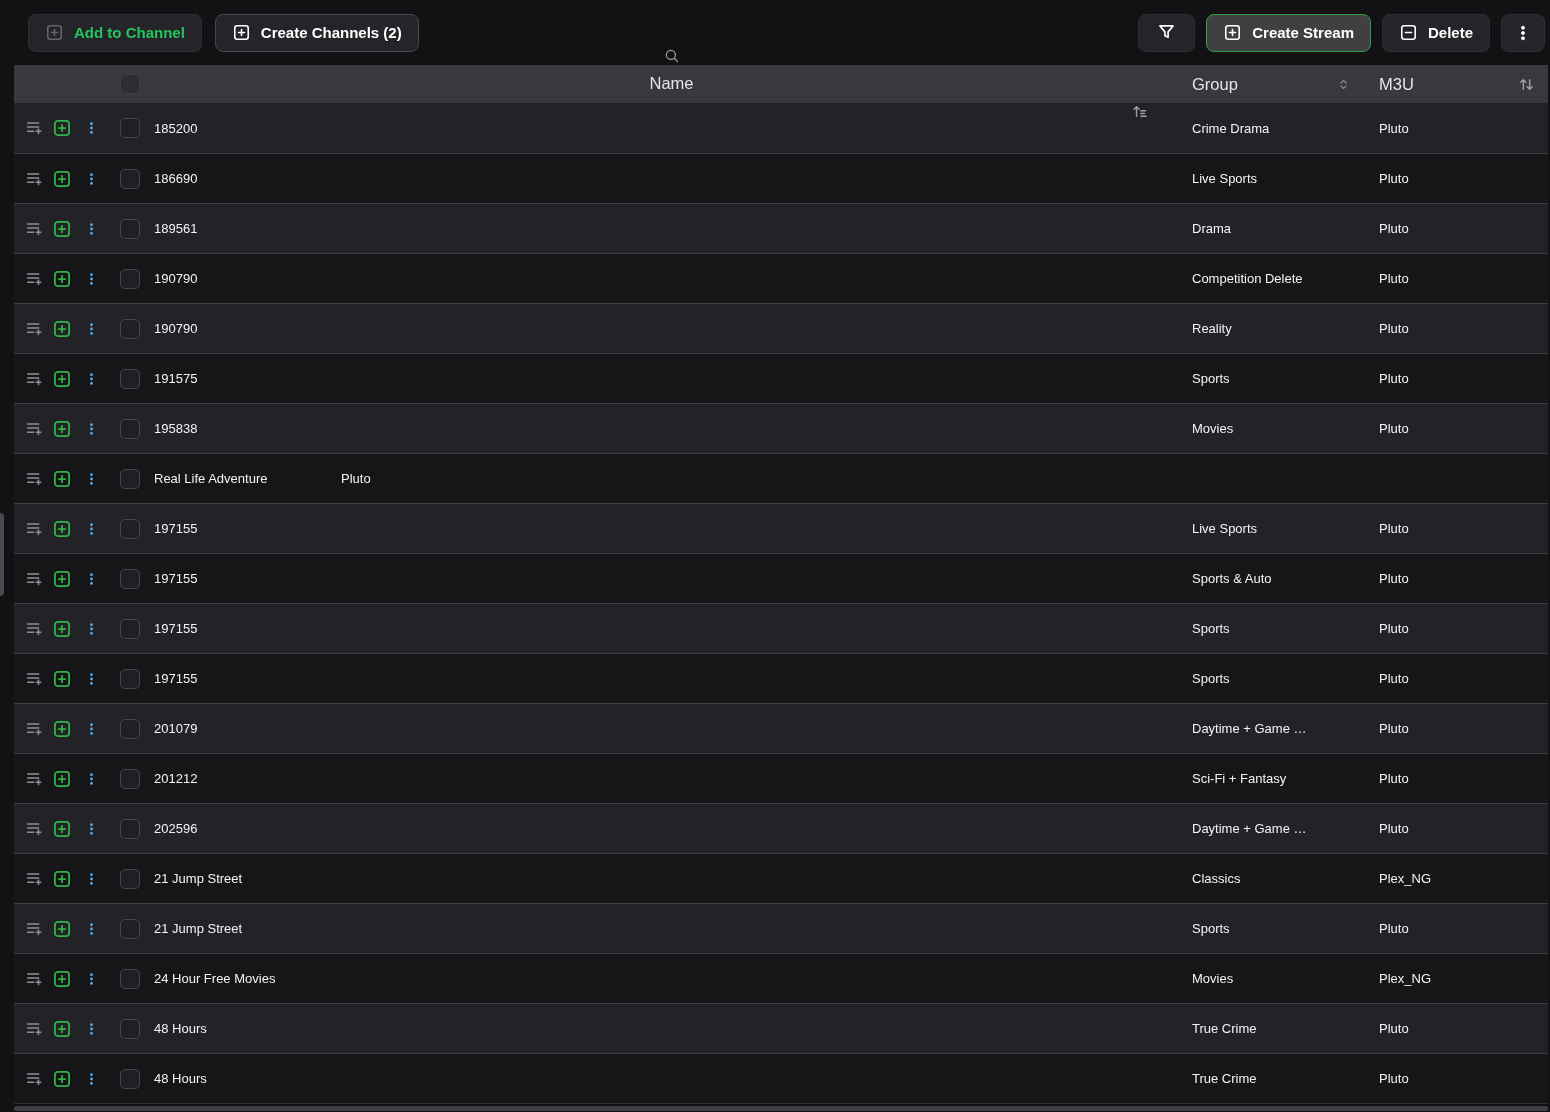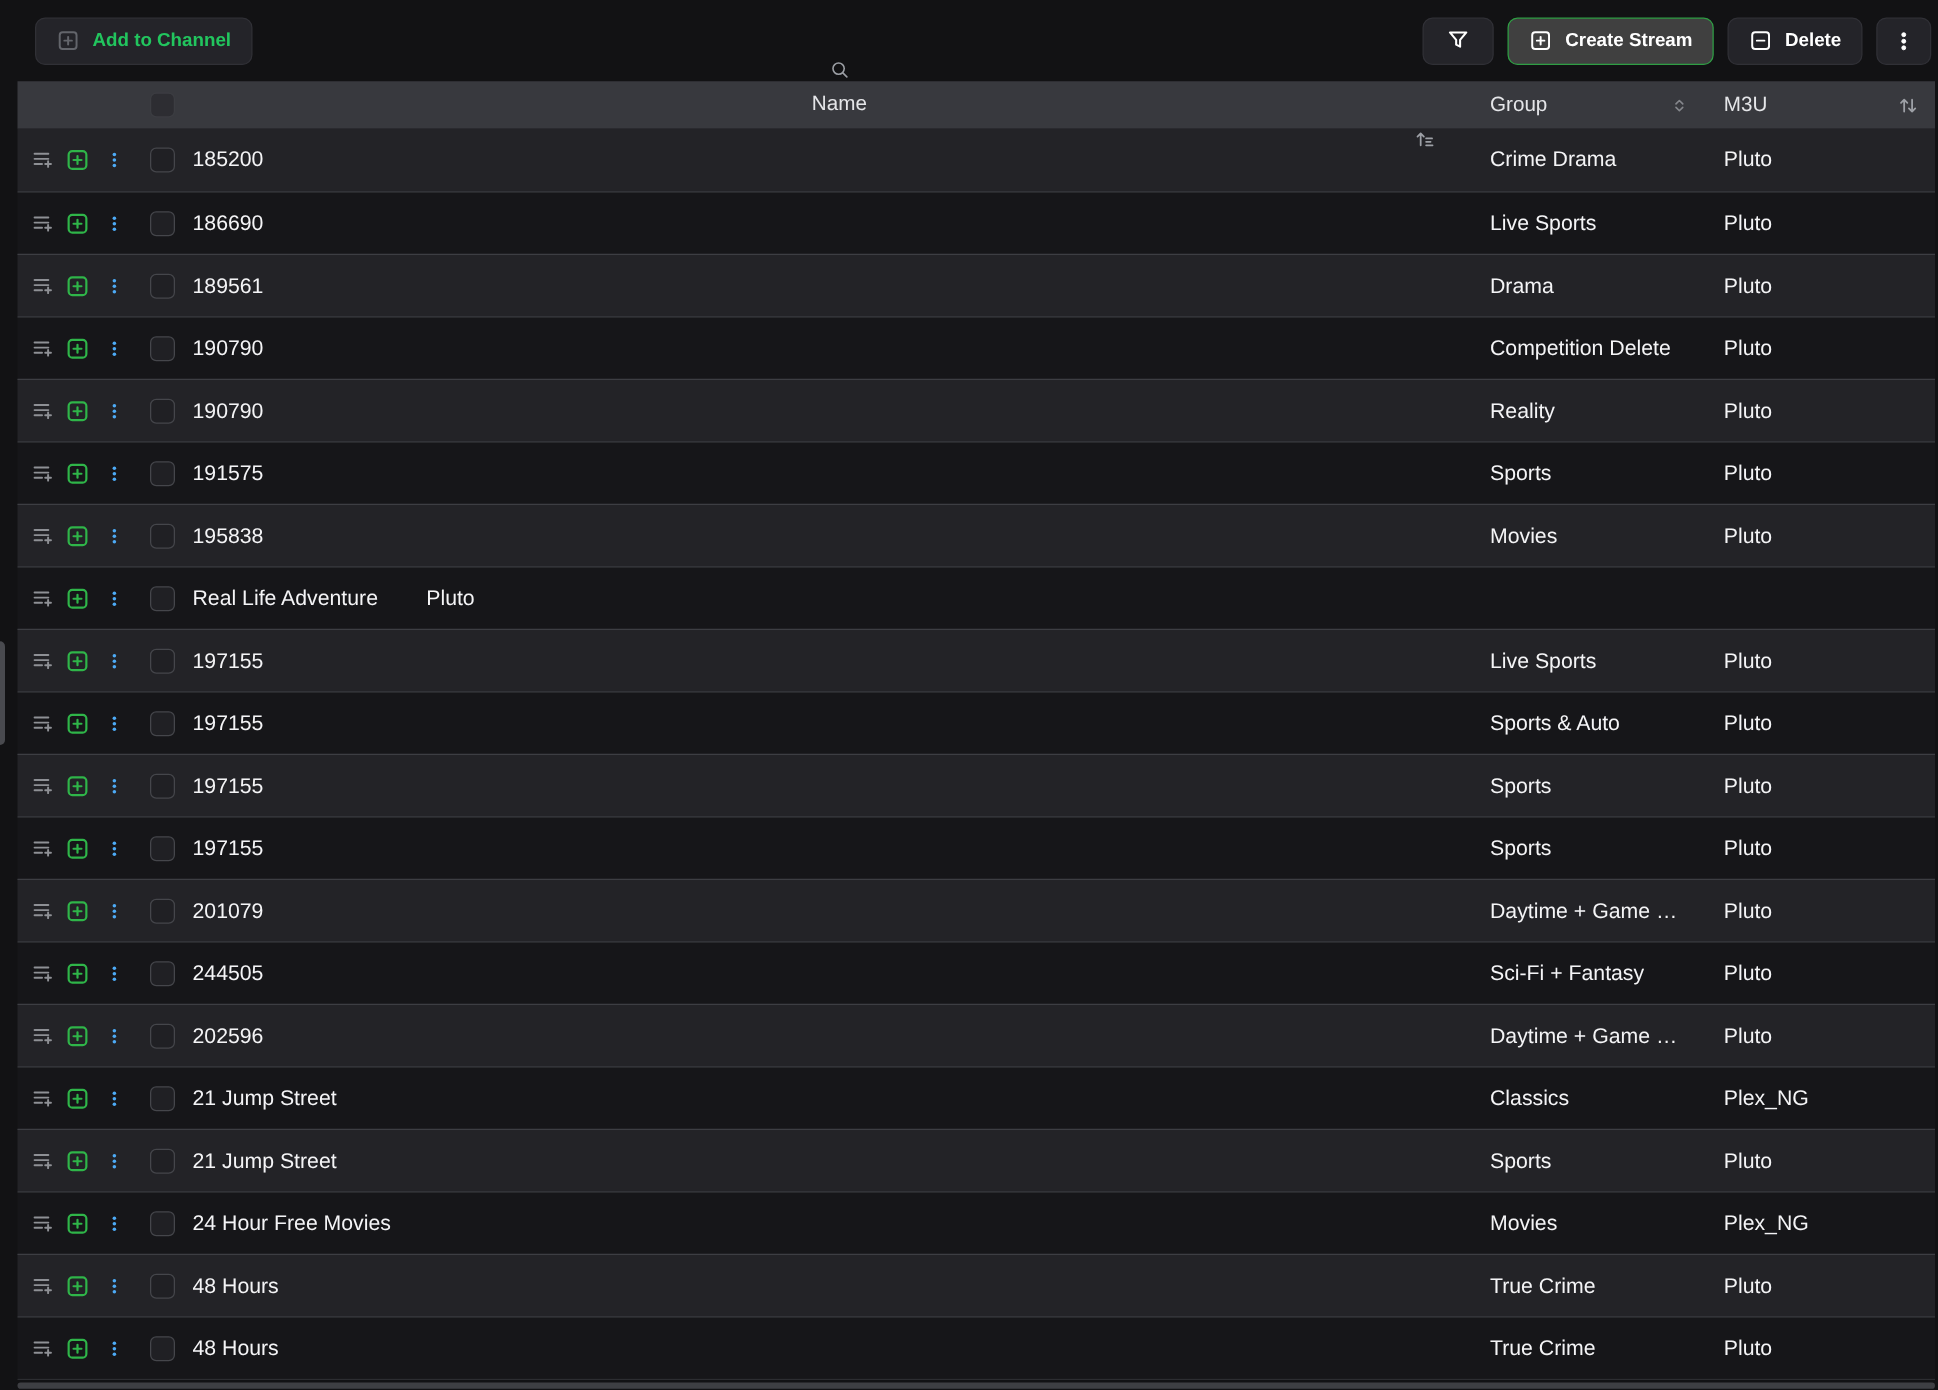--- a/index.html
+++ b/index.html
@@ -34,21 +34,21 @@
   
   .table {
     position:absolute; left:14px; right:2px; top:65px;
   }
   .thead {
     height:38px; background:#38393e; display:flex; align-items:center;
     color:#e4e5e8; font-size:16.5px;
   }
   .trow {
     height:50px; display:flex; align-items:center;
-    border-top:1px solid #3d3e43; font-size:17px;
+    border-top:1px solid #3d3e43; font-size:13px;
   }
   .trow:first-child { border-top:none; }
   .trow.odd  { background:#232327; }
   .trow.even { background:#161619;text-align:center; }
   .pad-left { width:10px; flex:0 0 10px; }
   .icon-box { width:28px; flex:0 0 28px; display:flex; align-items:center; justify-content:flex-start; }
   .icon-box.kebab-box { width:26px; flex:0 0 26px; padding-left:4px; }
   .cb-box { margin-left:14px; width:20px; flex:0 0 20px; display:flex; align-items:center; }
   .checkbox {
     width:20px; height:20px; border-radius:5px;
@@ -96,20 +96,29 @@
   <div class="toolbar-left">
     <button class="btn disabled">
       <span>
         <svg width="19" height="19" viewBox="0 0 24 24" fill="none" stroke="#63656b" stroke-width="2" stroke-linecap="round" stroke-linejoin="round">
             <rect x="3.5" y="3.5" width="17" height="17" rx="3"></rect>
             <path d="M12 8.2v7.6M8.2 12h7.6"></path>
           </svg>
       </span>
       <span>Add to Channel</span>
     </button>
+    <button class="btn outlined">
+      <span>
+        <svg width="19" height="19" viewBox="0 0 24 24" fill="none" stroke="#ffffff" stroke-width="2" stroke-linecap="round" stroke-linejoin="round">
+            <rect x="3.5" y="3.5" width="17" height="17" rx="3"></rect>
+            <path d="M12 8.2v7.6M8.2 12h7.6"></path>
+          </svg>
+      </span>
+      <span>Create Channels (2)</span>
+    </button>
   </div>
   <div class="toolbar-right">
     <button class="btn icon-only">
       <span>
         <svg width="21" height="21" viewBox="0 0 24 24" fill="none" stroke="#ffffff" stroke-width="1.9" stroke-linecap="round" stroke-linejoin="round">
             <path d="M4.5 4.5h15l-5.7 6.8v6.2l-3.6-1.8v-4.4z"></path>
           </svg>
       </span>
     </button>
     <button class="btn green">
@@ -678,21 +687,21 @@
         <svg width="15" height="20" viewBox="0 0 24 24" fill="#4dabf7">
               <circle cx="12" cy="5" r="2.3"></circle>
               <circle cx="12" cy="12" r="2.3"></circle>
               <circle cx="12" cy="19" r="2.3"></circle>
             </svg>
       </span>
     </span>
     <span class="cb-box">
       <span class="checkbox"></span>
     </span>
-    <span class="name-cell">244505</span>
+    <span class="name-cell">201212</span>
     <span class="group-cell">Sci-Fi + Fantasy</span>
     <span class="m3u-cell">Pluto</span>
     <span class="end-box"></span>
   </div>
 
   <div class="trow odd">
     <span class="pad-left"></span>
     <span class="icon-box">
       <span>
         <svg width="22" height="22" viewBox="0 0 24 24" fill="none" stroke="#8e9095" stroke-width="1.7" stroke-linecap="round" stroke-linejoin="round">

